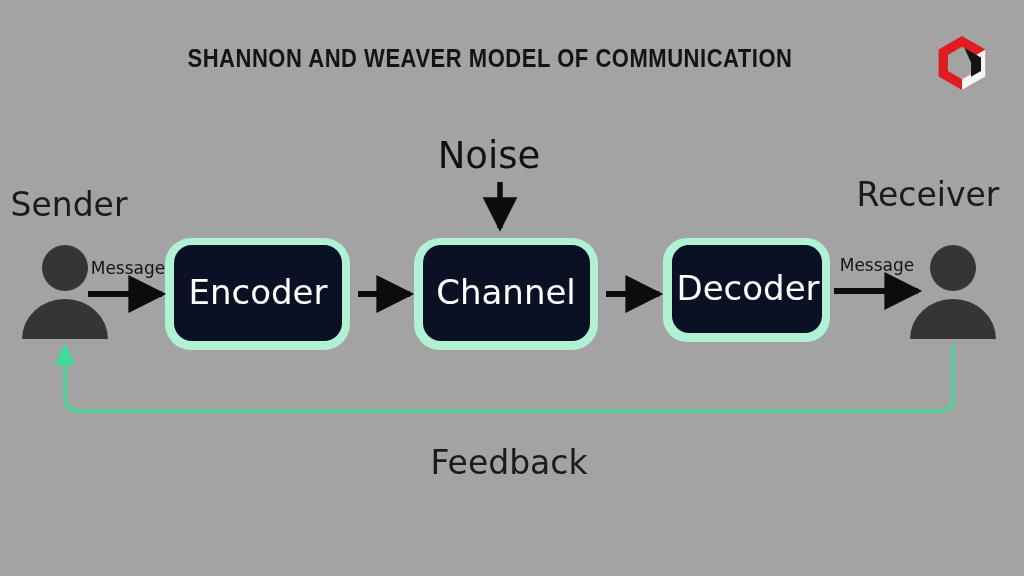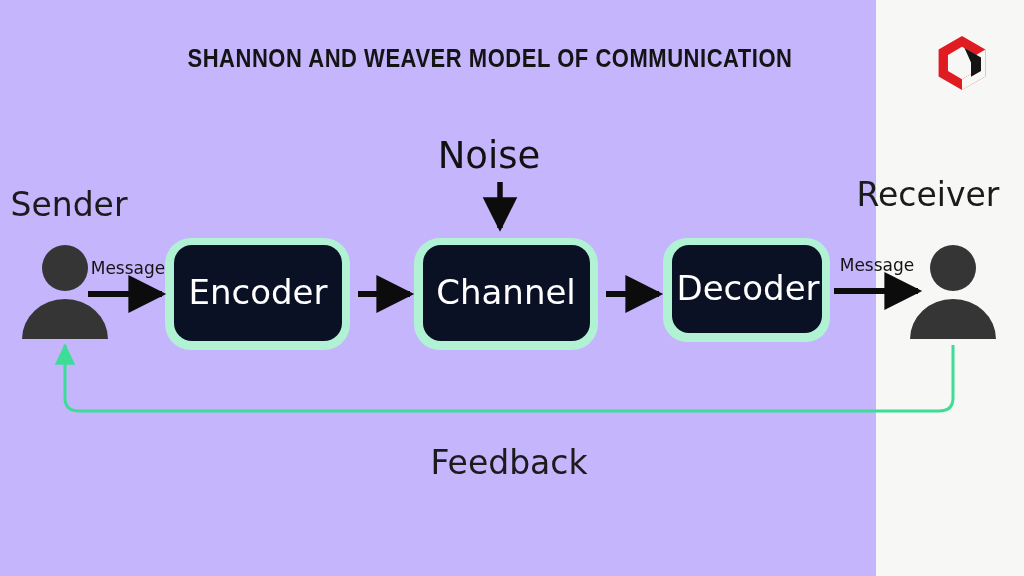--- a/index.html
+++ b/index.html
@@ -8,23 +8,23 @@
   }
   body {
     width: 1024px;
     height: 576px;
     background: #f7f7f6;
     font-family: "DejaVu Sans", sans-serif;
     overflow: hidden;
   }
   #stage {
     position: relative;
-    width: 876px;
+    width: 1024px;
     height: 576px;
-    background: #c4b5fd;
+    background: #a3a3a3;
   }
   #diagram-svg {
     position: absolute;
     top: 0;
     left: 0;
     width: 1024px;
     height: 576px;
   }
   .title {
     position: absolute;

